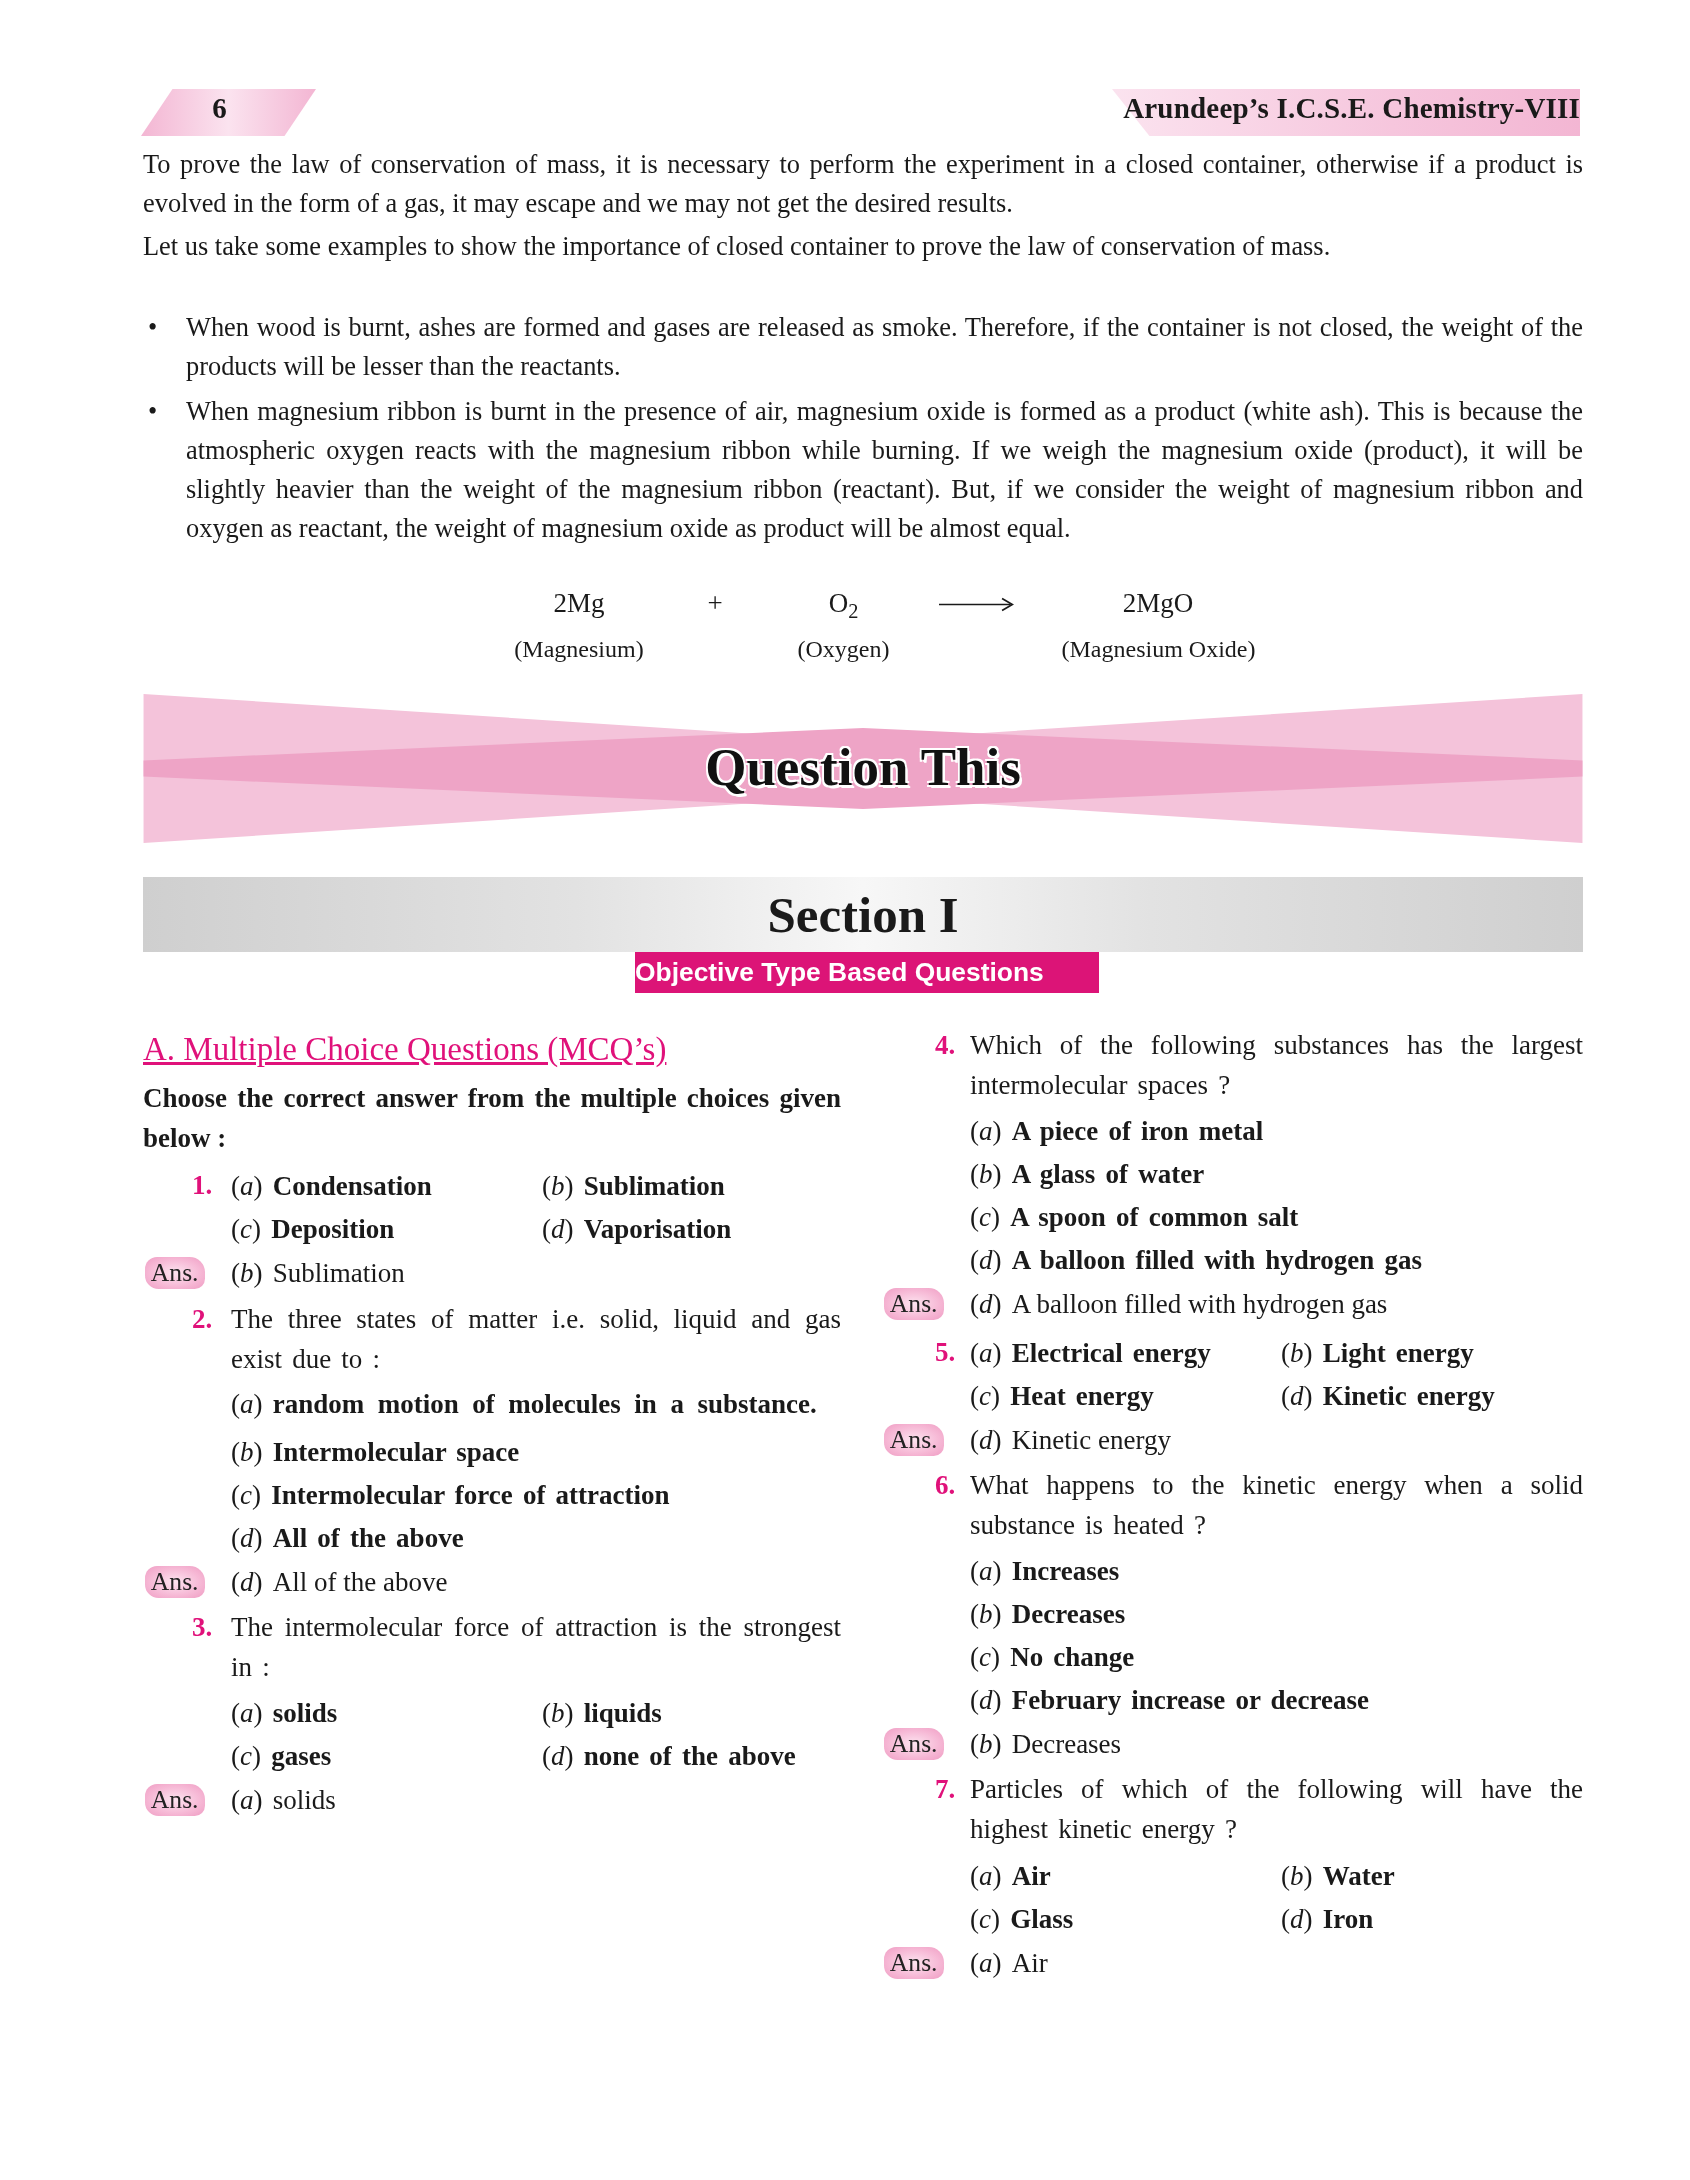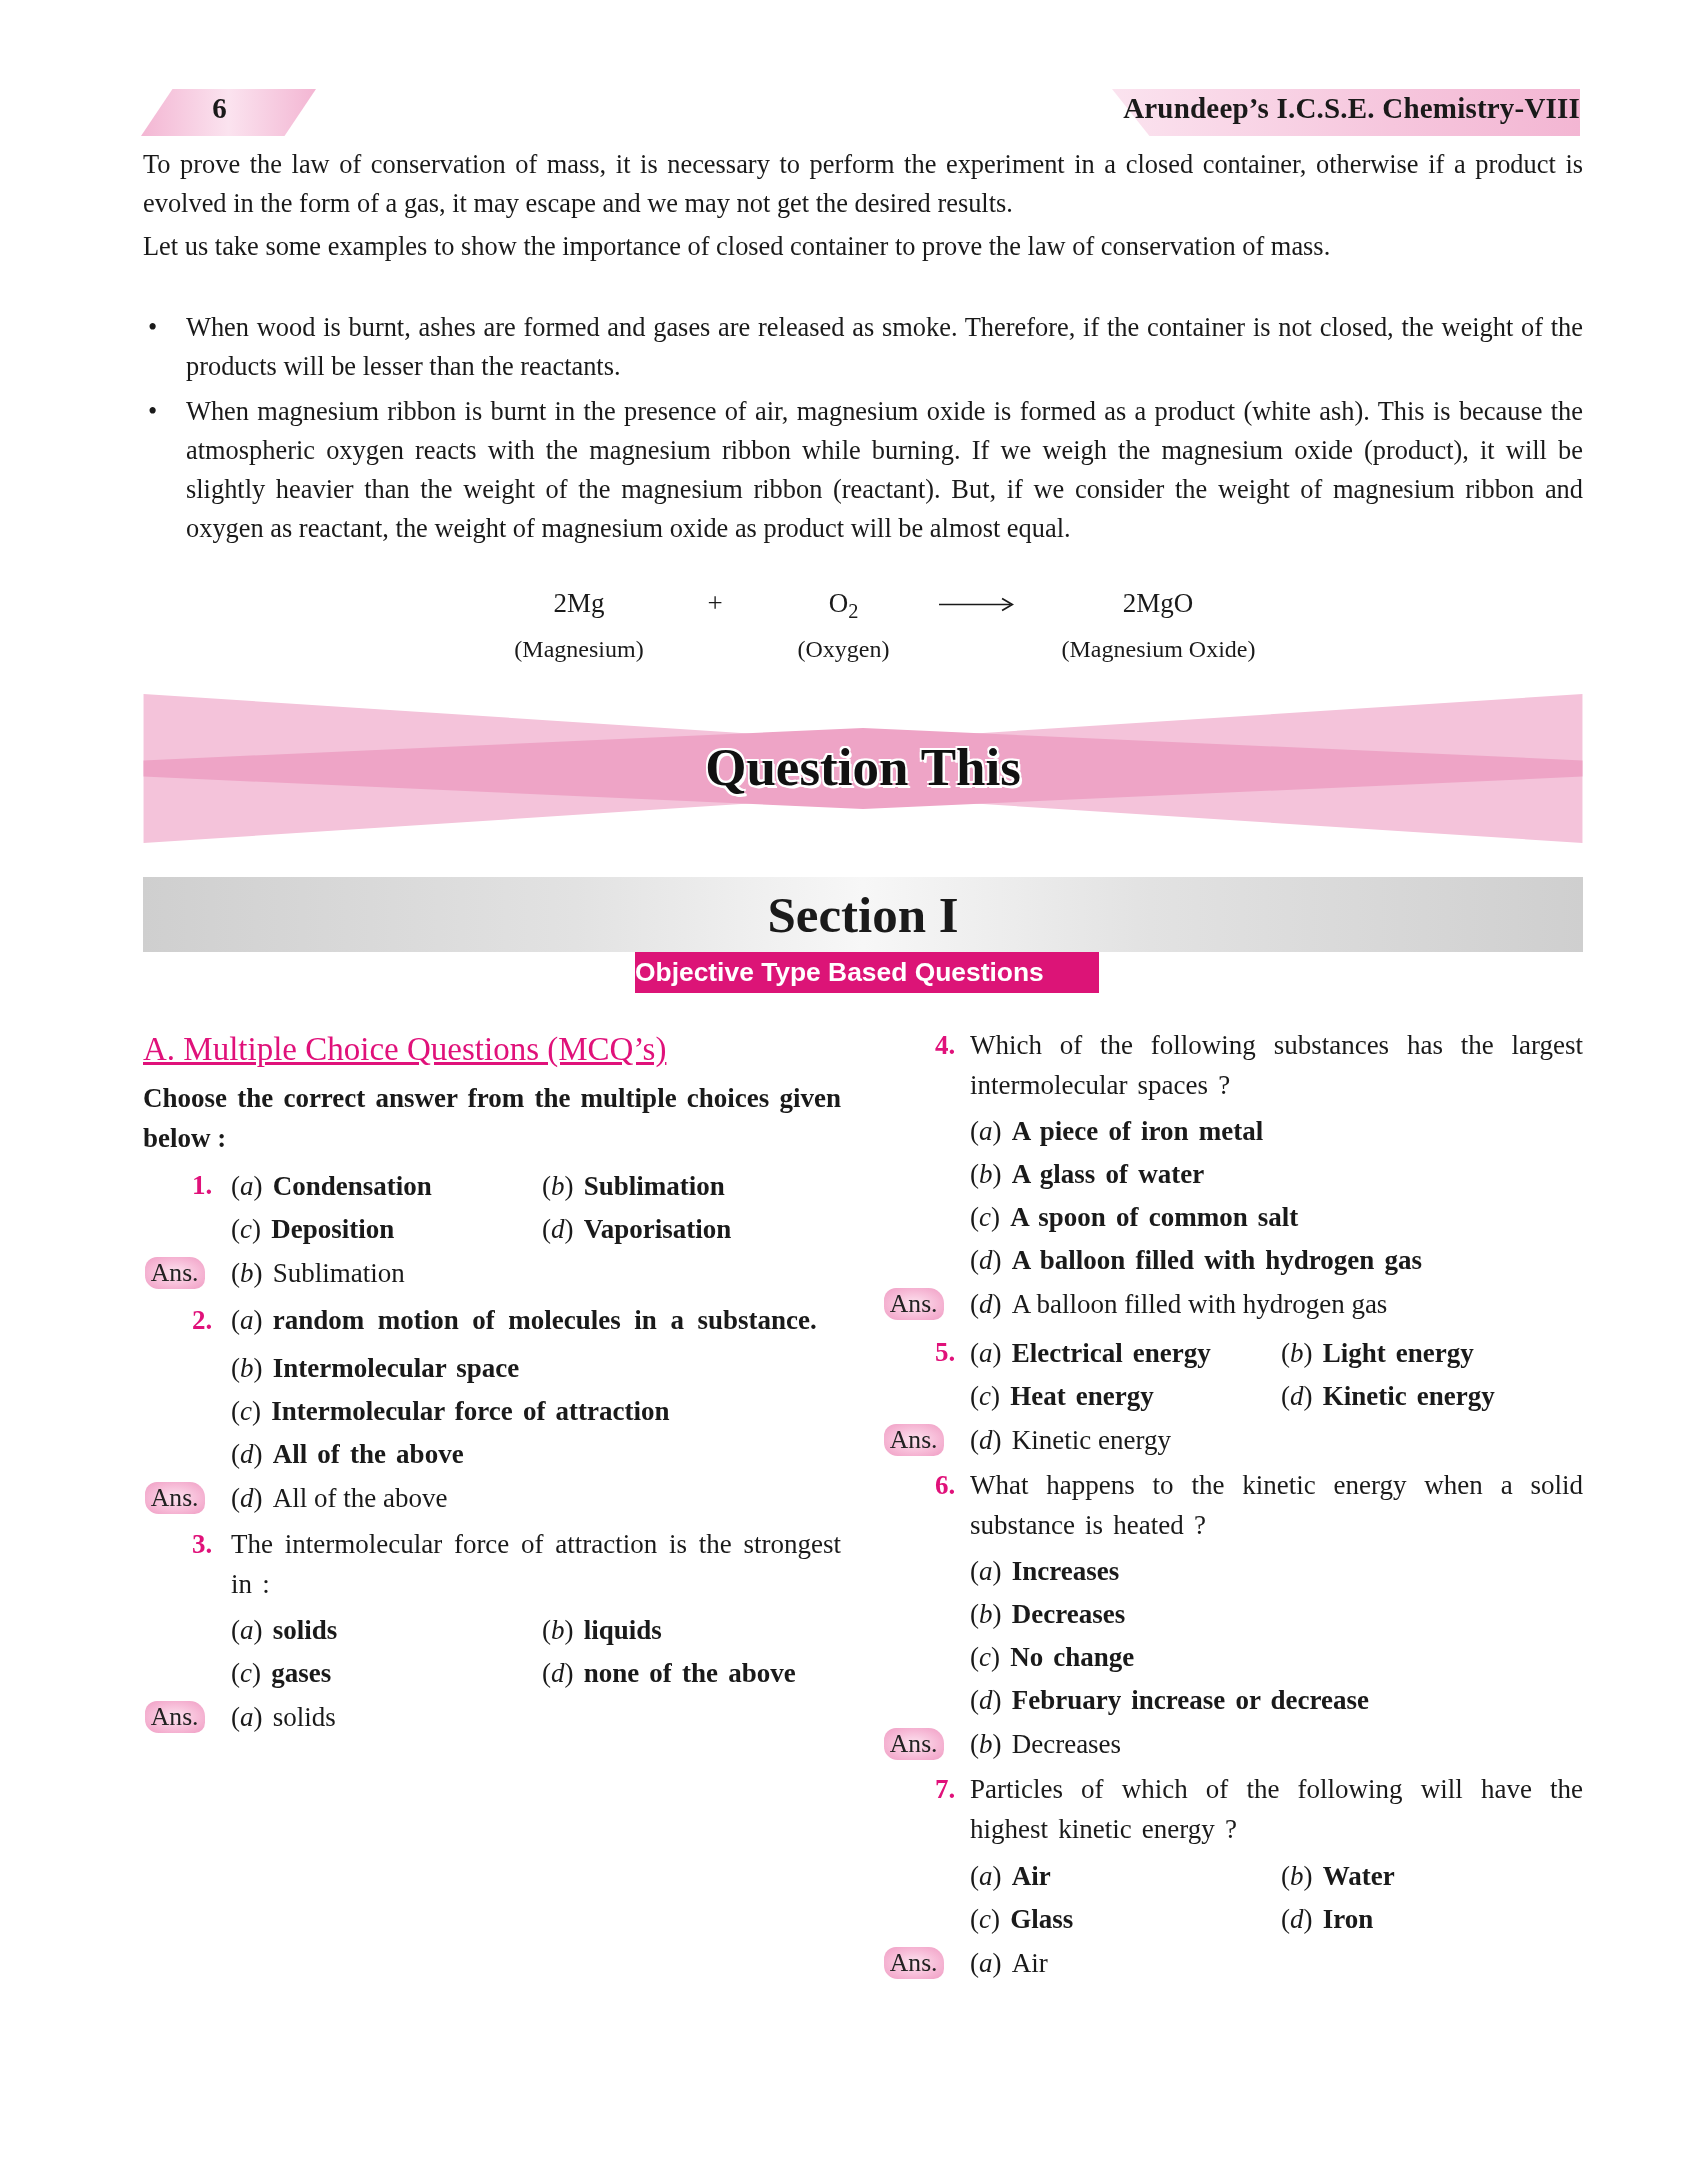--- a/index.html
+++ b/index.html
@@ -175,20 +175,21 @@
       </div>
     </div>
   </div>
   <div class="answer">
     <span class="ans-badge">Ans.</span>
     <span class="ans-letter">(<i>b</i>)</span><span>Sublimation</span>
   </div>
 
   <div class="question">
     <span class="q-num">2.</span>
+    <div class="q-text">The three states of matter i.e. solid, liquid and gas exist due to :</div>
     <div class="options">
       <div class="opt-wrap">
           <span class="opt-letter">(<i>a</i>)</span>
           <span class="opt-text">random motion of molecules in a substance.</span>
         </div>
       <div class="opt-full">
           <span class="opt-letter">(<i>b</i>)</span>
           <span class="opt-text">Intermolecular space</span>
         </div>
       <div class="opt-full">

